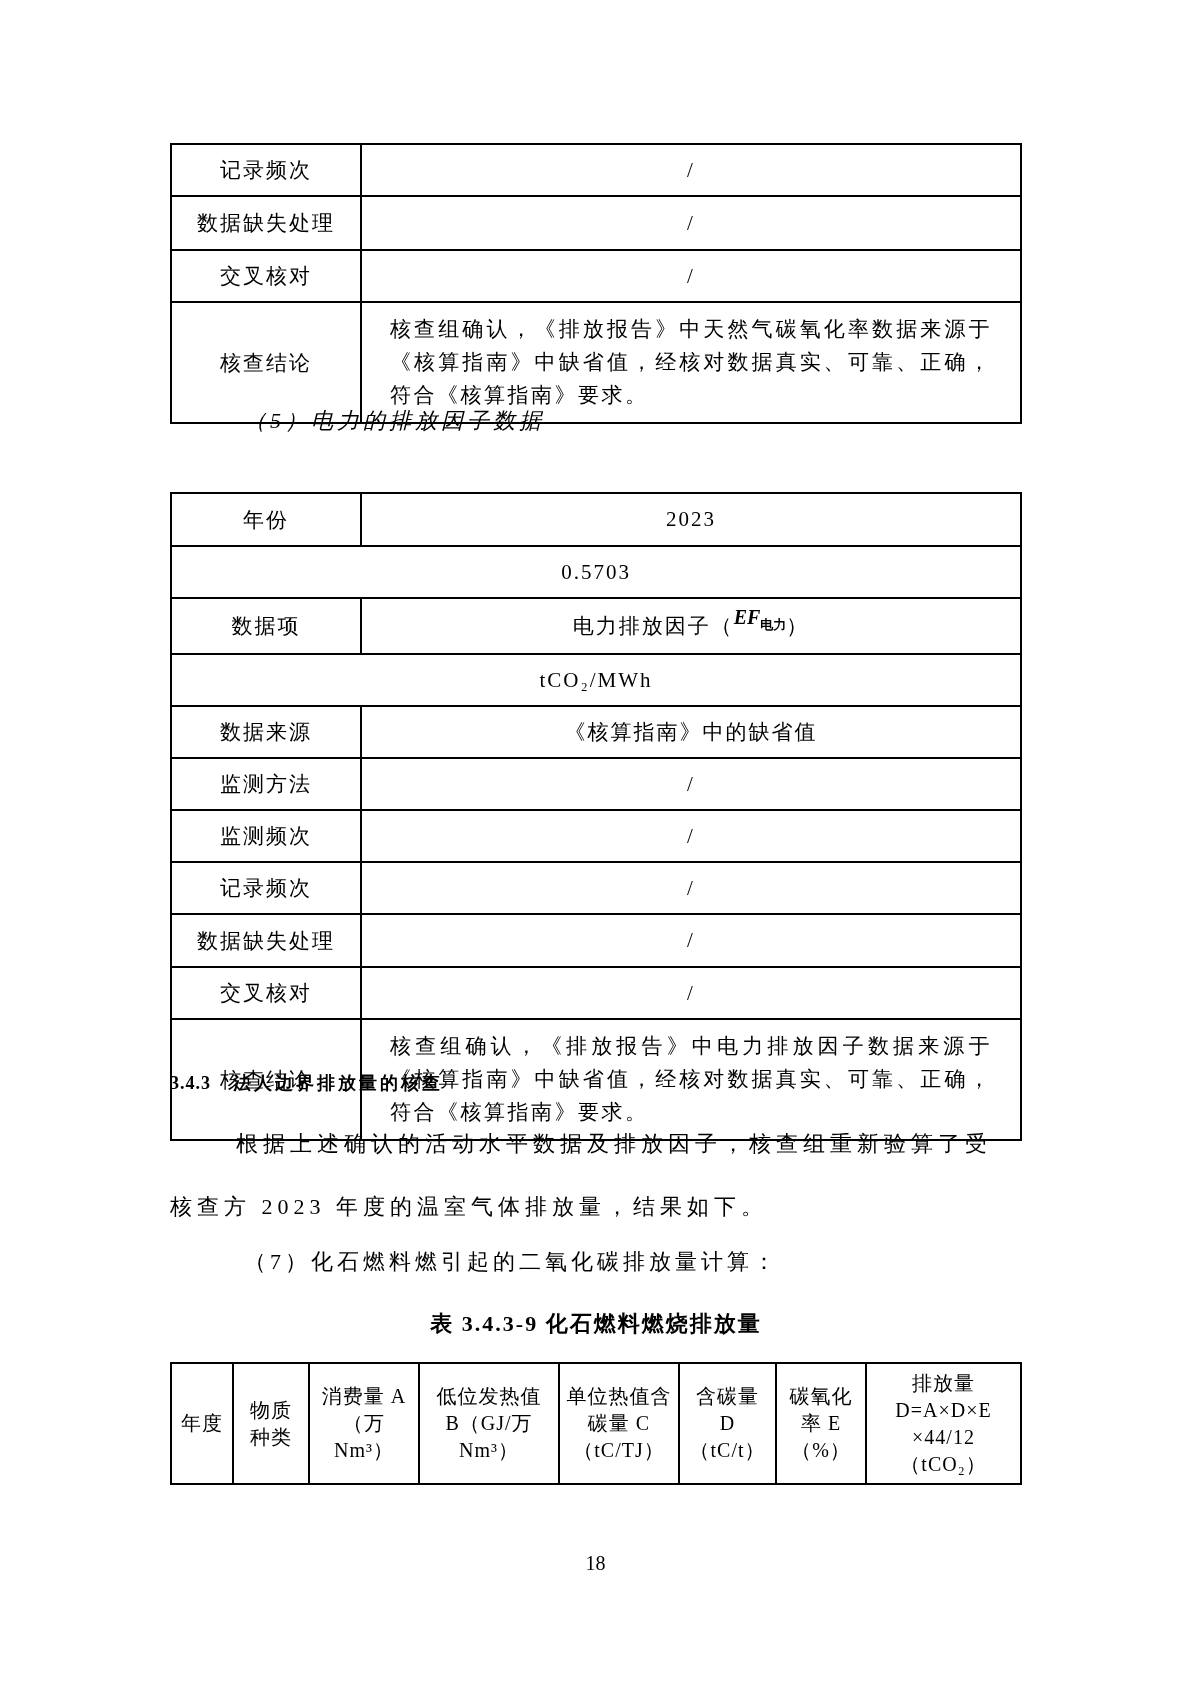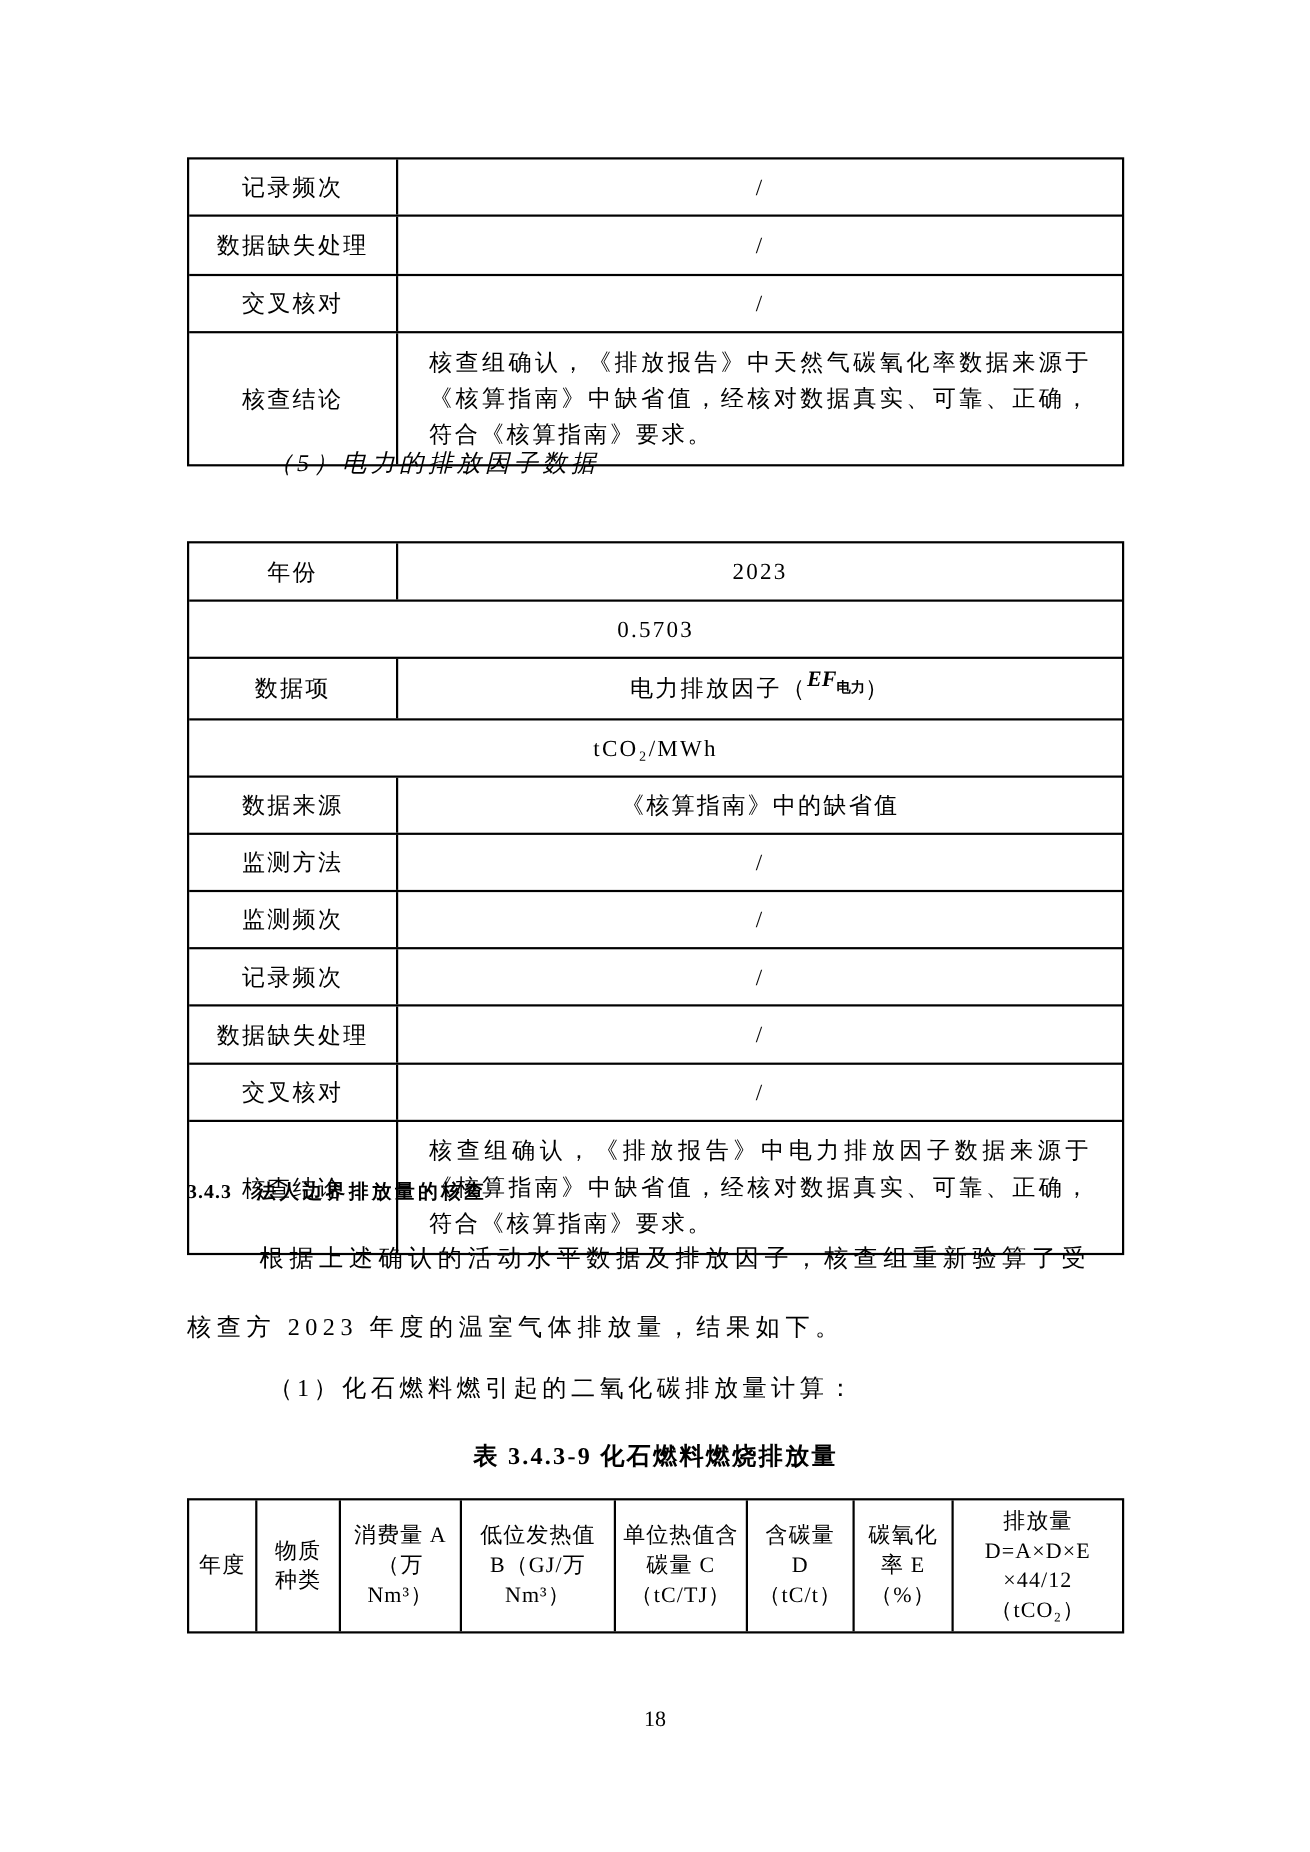--- a/index.html
+++ b/index.html
@@ -175,21 +175,21 @@
     </div>
   </div>
 
   <div class="sec-heading">
     <span class="sec-num">3.4.3</span><span class="sec-title">法人边界排放量的核查</span>
   </div>
 
   <div class="body-par">根据上述确认的活动水平数据及排放因子，核查组重新验算了受
 核查方 2023 年度的温室气体排放量，结果如下。</div>
 
-  <div class="h-item" style="top:1247px;">（1）化石燃料燃引起的二氧化碳排放量计算：</div>
+  <div class="h-item" style="top:1247px;">（7）化石燃料燃引起的二氧化碳排放量计算：</div>
 
   <div class="tbl-title">表 3.4.3-9 化石燃料燃烧排放量</div>
 
   <div class="grid8">
     <div class="hcell">年度</div>
     <div class="hcell">物质
 种类</div>
     <div class="hcell">消费量 A
 （万
 Nm³）</div>

